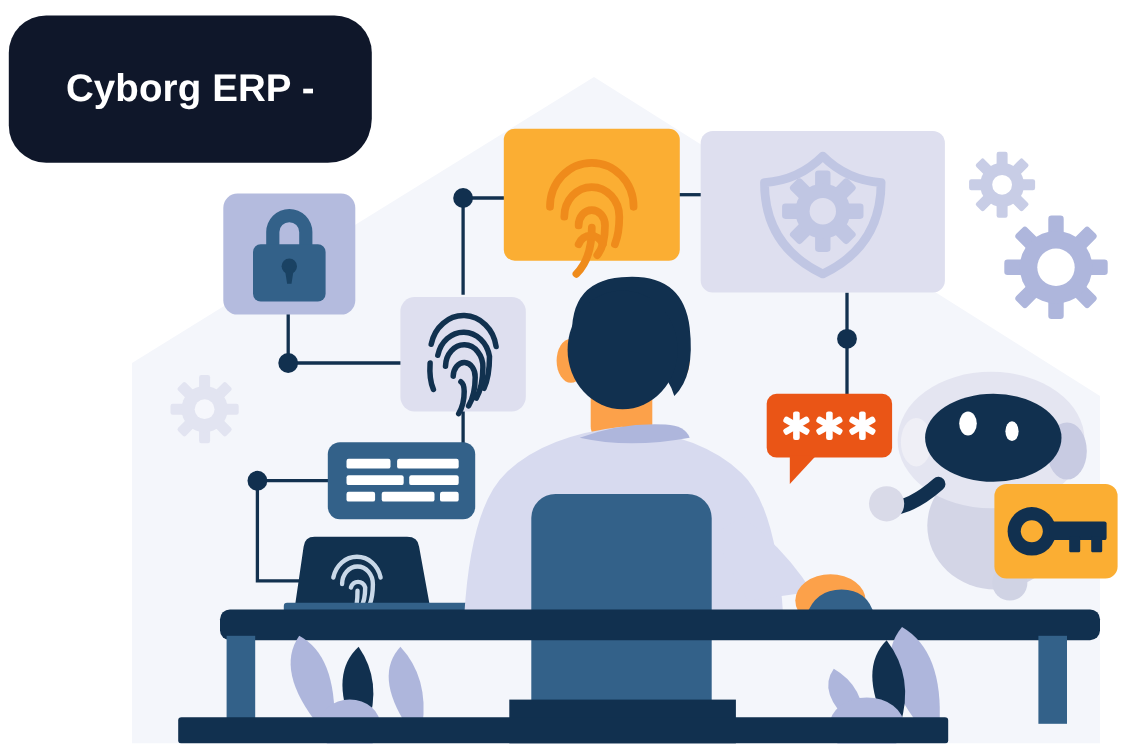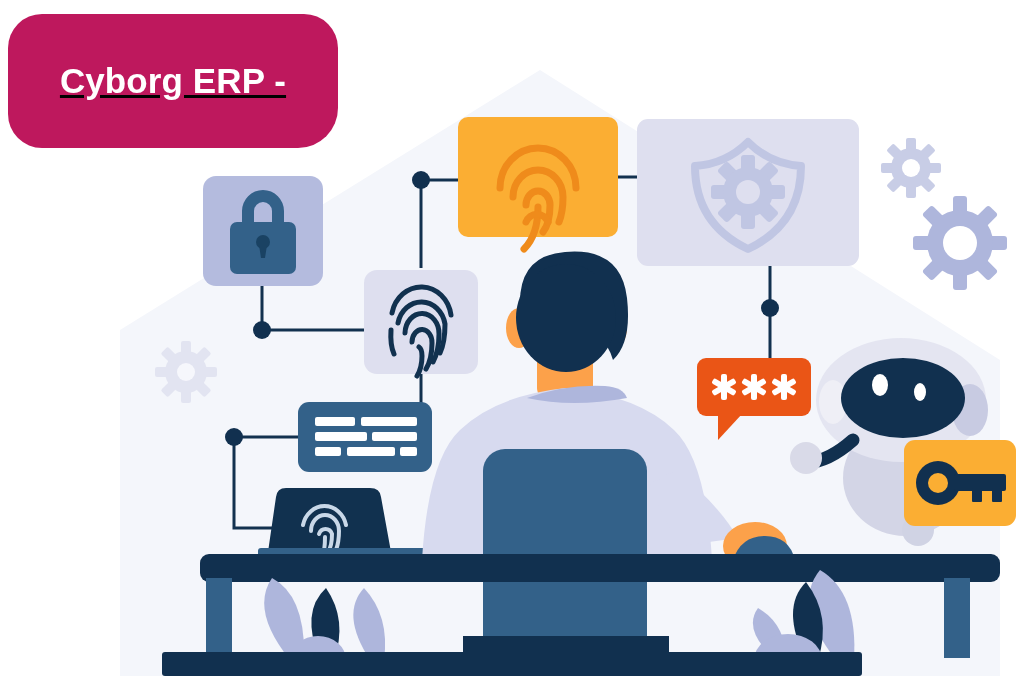--- a/index.html
+++ b/index.html
@@ -1,22 +1,22 @@
 <!DOCTYPE html>
 <html><head>
 <meta charset="utf-8">
 <style>
   html,body{margin:0;padding:0;background:#ffffff;}
   body{width:1024px;height:676px;overflow:hidden;font-family:"Liberation Sans",sans-serif;}
   #stage{position:relative;width:1024px;height:676px;background:#ffffff;}
   #stage svg.layer{position:absolute;left:0;top:0;width:1024px;height:676px;}
   #title-badge{
     position:absolute;left:8px;top:14px;width:330px;height:134px;
-    background:#be185d;border-radius:34px 34px 40px 34px;
-    display:flex;align-items:center;justify-content:center;text-decoration:underline;
+    background:#0f172a;border-radius:34px 34px 40px 34px;
+    display:flex;align-items:center;justify-content:center;
   }
   #title-badge .ttl{
     color:#ffffff;font-weight:bold;font-size:35px;line-height:1.16;
     text-align:center;letter-spacing:.1px;padding:0 14px;
     font-family:"Liberation Sans",sans-serif;
   }
 </style>
 </head>
 <body>
 

